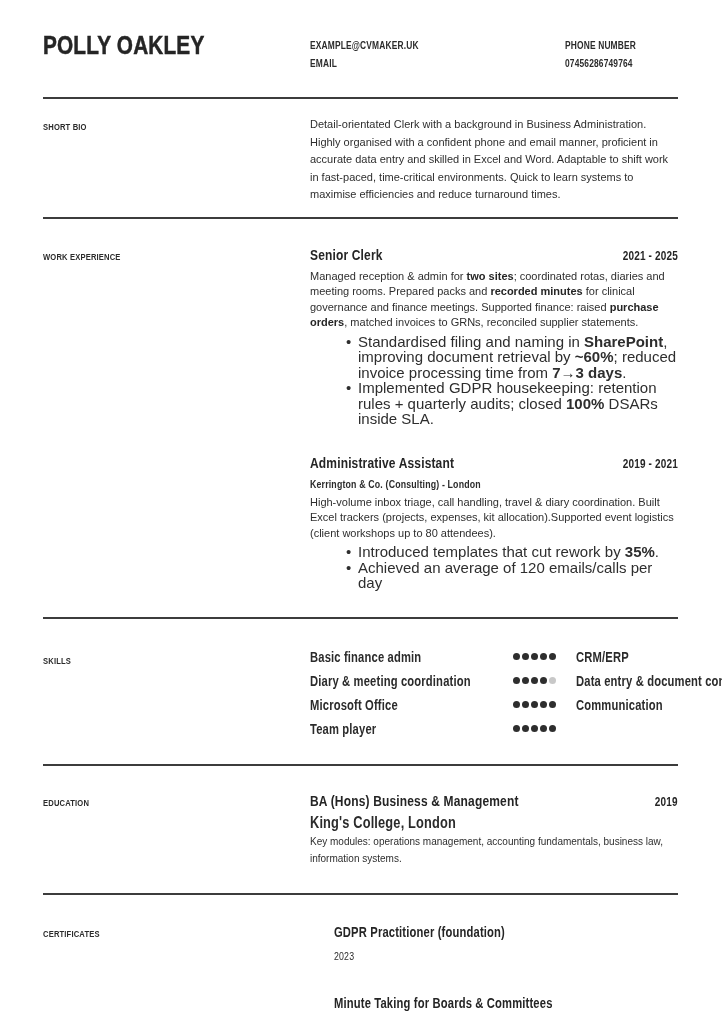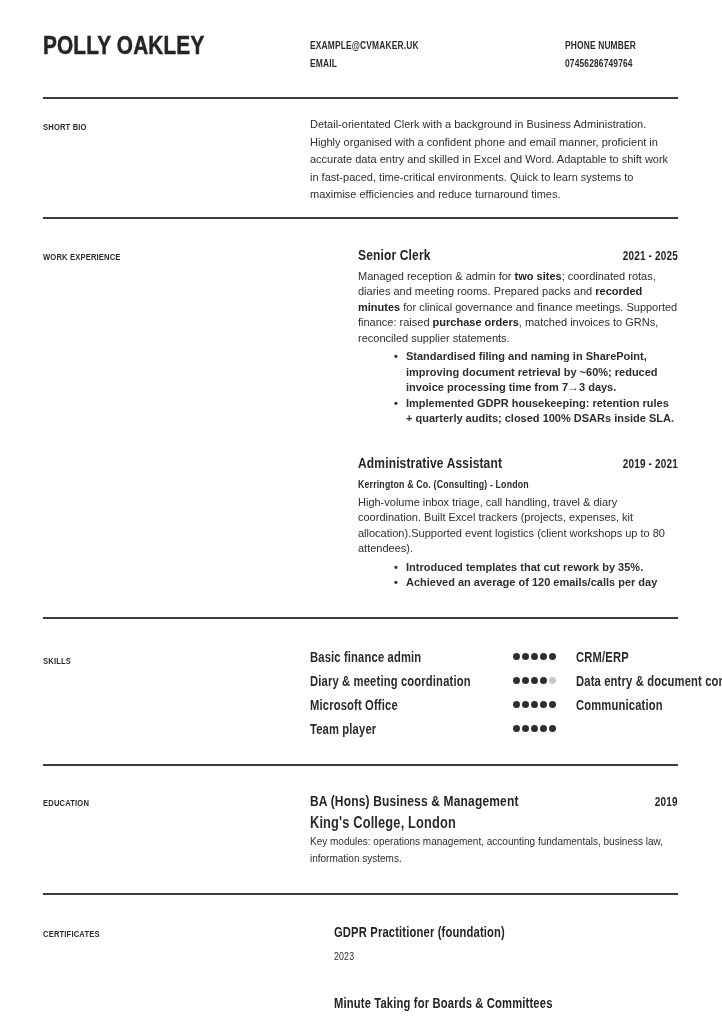--- a/index.html
+++ b/index.html
@@ -37,35 +37,35 @@
   .rule-2 { margin-top:13px; }
   .rule-3 { margin-top:26px; }
   .rule-4 { margin-top:18px; }
   .rule-5 { margin-top:26px; }
 
   
   .section { display:grid; grid-template-columns:267px 1fr; }
   .section-label { font-size:9.5px; line-height:13px; color:#2b2b2b; padding-top:4px; }
 
   .sec-bio   { margin-top:17px; }
-  .sec-work  { margin-top:27px;gap:48px; }
+  .sec-work  { margin-top:27px; }
   .sec-skill { margin-top:31px; }
   .sec-edu   { margin-top:26px; }
   .sec-cert  { margin-top:28px;gap:24px; }
 
   .body-text { font-size:11px; line-height:17.5px; color:#2e2e2e; }
   .body-text b, .work-text b { font-weight:700; color:#262626; }
 
   .job-head { display:flex; justify-content:space-between; align-items:baseline; }
   .job-title { font-size:15px; line-height:18px; color:#252525; }
   .job-period { font-size:12.5px; line-height:18px; color:#252525; }
   .job-company { font-size:11px; line-height:14px; color:#2b2b2b; margin-top:4px; }
   .work-text { font-size:11px; line-height:15.5px; color:#2e2e2e; margin-top:4px; }
   .bullets { list-style:none; margin-top:3px; }
-  .bullets li { position:relative; font-size:11px; line-height:15.5px; color:#2e2e2e; margin-left:36px; padding-left:12px;font-weight:bold; }
+  .bullets li { position:relative; font-size:15px; line-height:15.5px; color:#2e2e2e; margin-left:36px; padding-left:12px; }
   .bullets li::before { content:"\2022"; position:absolute; left:0; top:0; }
   .job + .job { margin-top:27px; }
 
   
   .skills-grid { display:grid; grid-template-columns:1fr 1fr; column-gap:20px; row-gap:0; align-items:start; }
   .skill-row { display:flex; justify-content:space-between; align-items:center; height:14px; margin-bottom:10px; }
   .skill-name { flex:1 1 auto; min-width:0; font-size:14px; line-height:14px; color:#2b2b2b; }
   .dots { display:flex; flex:0 0 auto; align-items:center; }
   .dot { width:7px; height:7px; border-radius:50%; background:#c8c8c8; margin-left:2px; }
   .dot.filled { background:#2e2e2e; }

